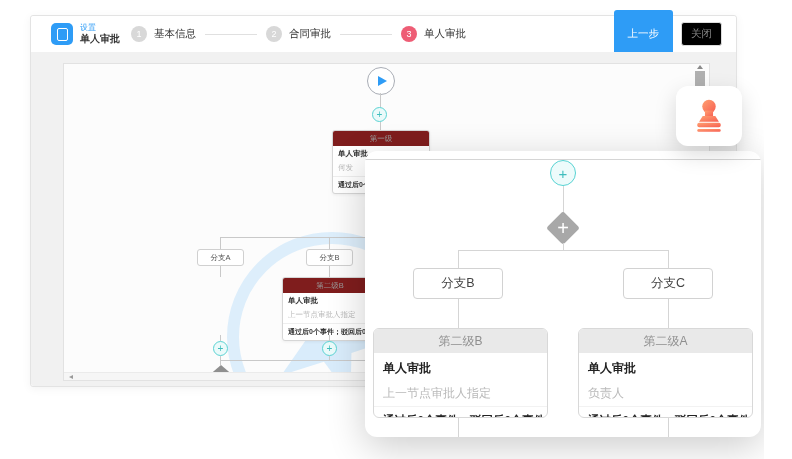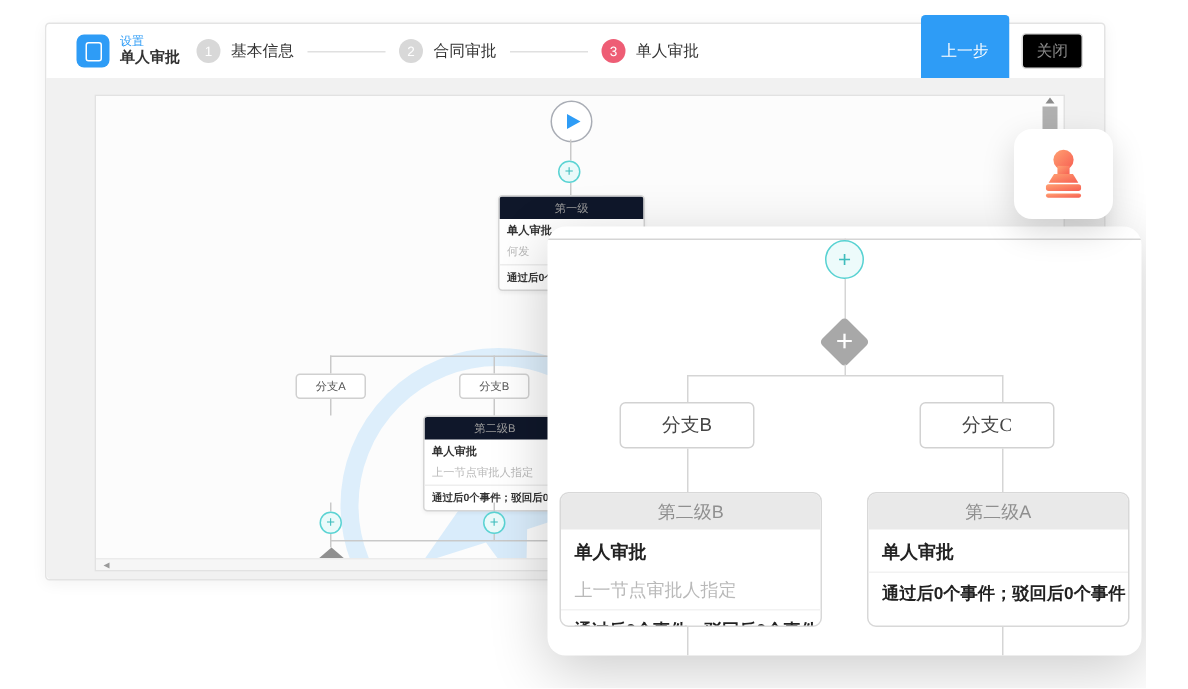--- a/index.html
+++ b/index.html
@@ -34,21 +34,21 @@
   .vline{position:absolute;width:1px;background:#c9c9c9;}
   .hline{position:absolute;height:1px;background:#c9c9c9;}
   .start-circle{position:absolute;left:303px;top:3px;width:26px;height:26px;border-radius:50%;
                 background:#fff;border:1px solid #a9adb5;display:flex;align-items:center;justify-content:center;}
   .play-tri{width:0;height:0;border-left:9px solid #2E9CF6;border-top:5.5px solid transparent;
             border-bottom:5.5px solid transparent;margin-left:2px;}
   .plus-sm{position:absolute;width:15px;height:15px;border-radius:50%;background:#EAFAFA;border:1px solid #5AD3D3;
            color:#3FBDBD;font-size:10px;display:flex;align-items:center;justify-content:center;box-sizing:border-box;}
   .node-card{position:absolute;background:#fff;border:1px solid #d6d6d6;border-radius:3px;
              box-shadow:0 1px 3px rgba(0,0,0,.06);overflow:hidden;}
-  .node-head{height:15px;background:#0f172a;color:#9a9a9a;font-size:7.5px;display:flex;align-items:center;justify-content:center;}
+  .node-head{height:15px;background:#7f1d1d;color:#9a9a9a;font-size:7.5px;display:flex;align-items:center;justify-content:center;}
   .node-row{padding:3px 5px;font-size:7.5px;white-space:nowrap;overflow:hidden;}
   .node-row.type{font-weight:bold;color:#333;}
   .node-row.assignee{color:#b8b8b8;padding-top:1px;}
   .node-row.events{font-weight:bold;color:#333;border-top:1px solid #eee;font-size:7px;}
   .branch-btn{position:absolute;width:47px;height:17px;background:#fff;border:1px solid #d0d0d0;border-radius:3px;
               font-size:7.5px;color:#555;display:flex;align-items:center;justify-content:center;box-sizing:border-box;}
   .end-tri{position:absolute;width:0;height:0;border-left:14px solid transparent;border-right:14px solid transparent;
            border-bottom:12px solid #8f8f8f;}
   .watermark{position:absolute;left:163px;top:168px;width:210px;height:210px;border-radius:50%;
              border:12px solid #ddeefb;box-sizing:border-box;}
@@ -195,34 +195,35 @@
       <div class="diamond"></div>
       <div class="diamond-plus">+</div>
     </div>
 
     <div class="vline" style="left:198px;top:92px;height:7px;"></div>
     <div class="hline" style="left:93px;top:99px;width:210px;"></div>
     <div class="vline" style="left:93px;top:99px;height:18px;"></div>
     <div class="vline" style="left:303px;top:99px;height:18px;"></div>
 
     <div class="branch-btn-lg" style="left:48px;top:117px;">分支B</div>
-    <div class="branch-btn-lg" style="left:248px;top:117px;font-family:Liberation Serif, serif;">分支C</div>
+    <div class="branch-btn-lg" style="left:258px;top:117px;">分支C</div>
 
     <div class="vline" style="left:93px;top:148px;height:29px;"></div>
     <div class="vline" style="left:303px;top:148px;height:29px;"></div>
 
     <div class="node-card-lg" style="left:8px;top:177px;">
       <div class="node-head-lg">第二级B</div>
       <div class="node-row-lg type">单人审批</div>
       <div class="node-row-lg assignee">上一节点审批人指定</div>
       <div class="node-row-lg events">通过后0个事件；驳回后0个事件</div>
     </div>
     <div class="node-card-lg" style="left:213px;top:177px;">
       <div class="node-head-lg">第二级A</div>
       <div class="node-row-lg type">单人审批</div>
+      <div class="node-row-lg assignee">负责人</div>
       <div class="node-row-lg events">通过后0个事件；驳回后0个事件</div>
     </div>
 
     <div class="vline" style="left:93px;top:267px;height:19px;"></div>
     <div class="vline" style="left:303px;top:267px;height:19px;"></div>
   </div>
 
   <div class="stamp-card">
     <svg width="36" height="36" viewBox="0 0 40 40">
       <defs>

